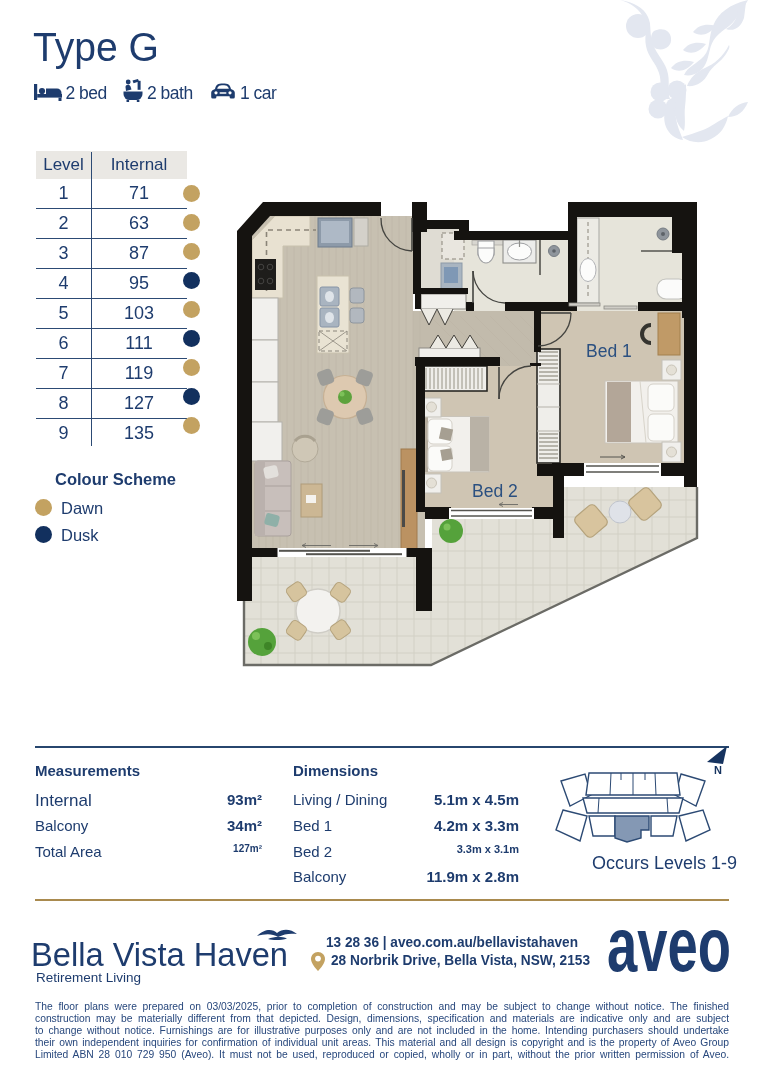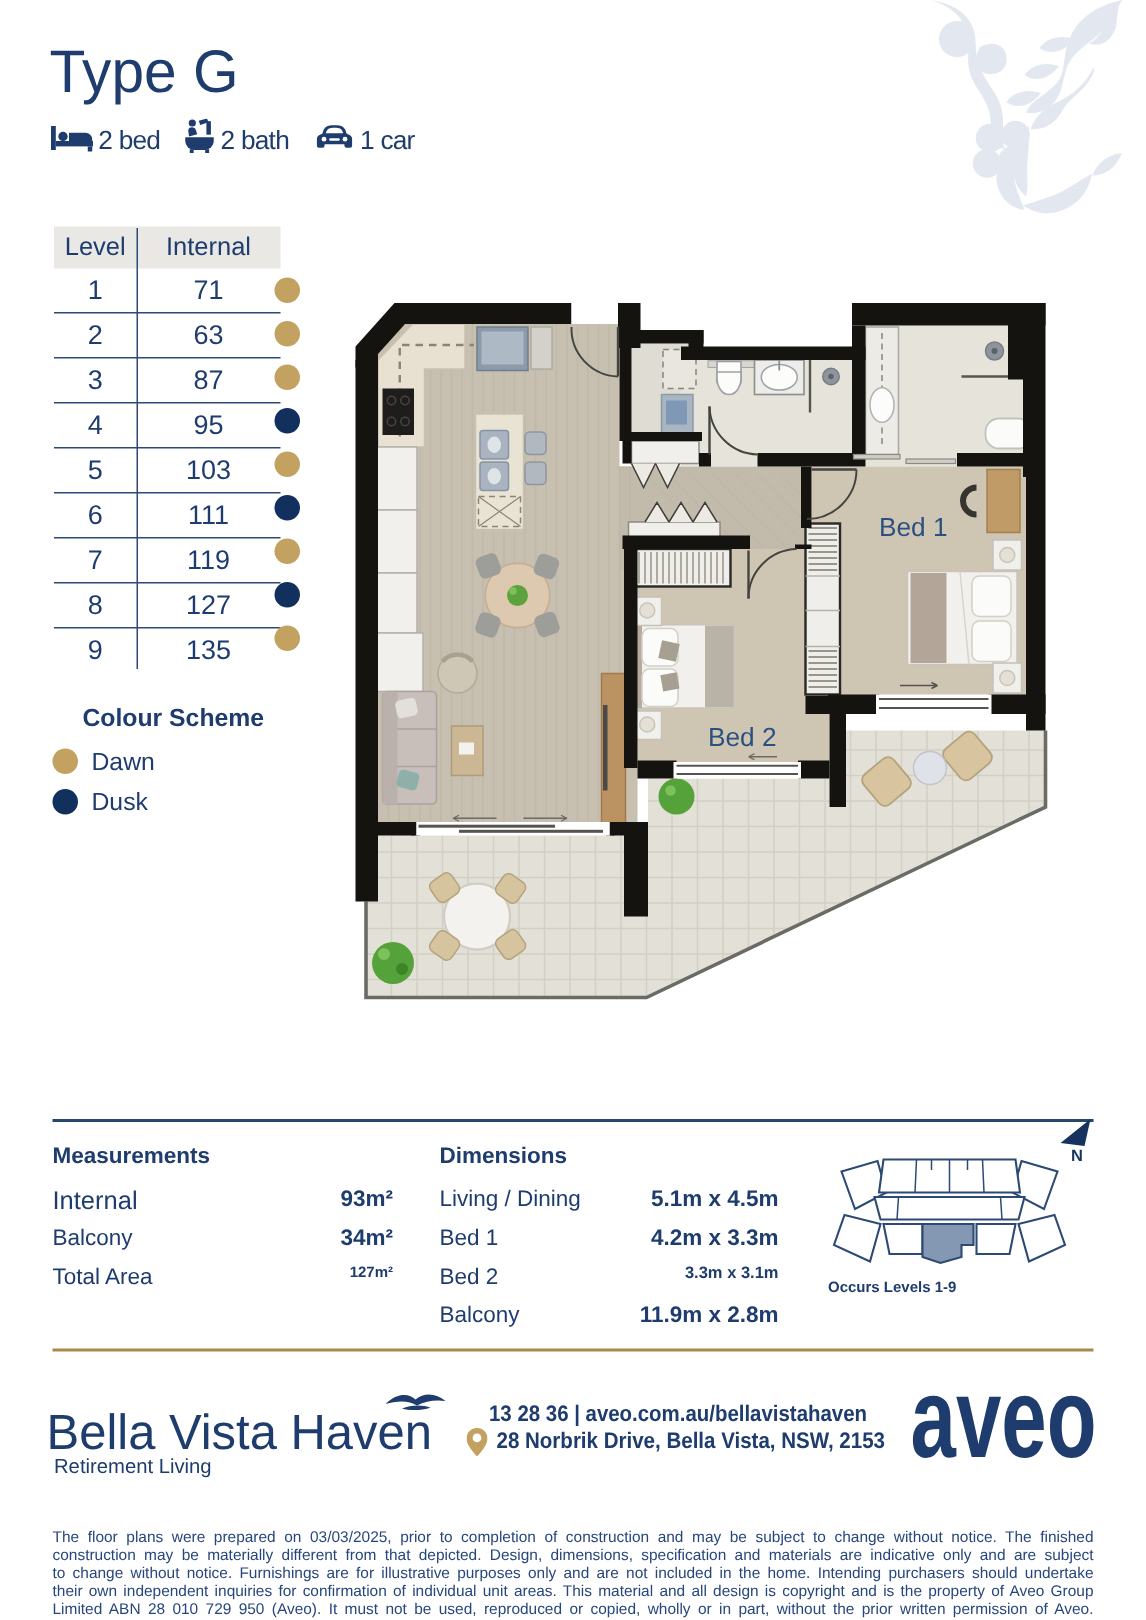--- a/index.html
+++ b/index.html
@@ -577,21 +577,21 @@
   </g>
 
   <polygon points="62,48 96,48 96,62 88,62 88,70 74,74 62,70" fill="#8498b4" stroke="#2c4a74" stroke-width="1.4"></polygon>
 </svg>
 
 <svg class="abs" style="left:705px;top:745px;" width="26" height="32" viewBox="0 0 26 32">
   <path d="M2,17 L22,1 L18,19 z" fill="#16335f"></path>
   <text x="9" y="29" font-size="11" font-weight="bold" fill="#16335f" font-family="Liberation Sans,sans-serif">N</text>
 </svg>
 
-<div class="abs navy" style="left:552px;top:853px;font-size:10px;font-weight:bold;">Occurs Levels 1-9</div>
+<div class="abs navy" style="left:592px;top:853px;font-size:18px;">Occurs Levels 1-9</div>
 
 <div class="abs" style="left:35px;top:899px;width:694px;height:2px;background:#a98a4e;"></div>
 
 <svg class="abs" style="left:31px;top:936px;" width="260" height="36" viewBox="0 0 260 36">
   <text x="0" y="30" font-size="33" fill="#1e3c6e" font-family="Liberation Sans,sans-serif" textLength="257" lengthAdjust="spacingAndGlyphs">Bella Vista Haven</text>
 </svg>
 
 <svg class="abs" style="left:256px;top:927px;" width="42" height="14" viewBox="0 0 42 14">
   <path d="M1,9 C9,1 17,2 21,6 C27,1 35,2 41,7 C34,6 28,7 22,10 C16,6 8,7 1,9 z" fill="#1e3c6e"></path>
   <path d="M12,12 C18,9.5 26,9.5 31,11.5 C25,13.5 17,13.5 12,12 z" fill="#1e3c6e"></path>
@@ -610,18 +610,18 @@
 
 <svg class="abs" style="left:331px;top:951px;" width="266" height="18" viewBox="0 0 266 18">
   <text x="0" y="14" font-size="15" font-weight="bold" fill="#1e3c6e" font-family="Liberation Sans,sans-serif" textLength="259" lengthAdjust="spacingAndGlyphs">28 Norbrik Drive, Bella Vista, NSW, 2153</text>
 </svg>
 
 <svg class="abs" id="aveologo" style="left:606px;top:920px;" width="128" height="56" viewBox="0 0 128 56">
   <text x="1" y="51" font-size="76" font-weight="bold" fill="#1e3c6e" font-family="Liberation Sans,sans-serif" textLength="124" lengthAdjust="spacingAndGlyphs">aveo</text>
 </svg>
 
 <div class="abs" id="disclaimer" style="left:35px;top:1001px;width:694px;font-size:10.3px;line-height:11.9px;color:#27477c;">
-<div style="text-align:justify;text-align-last:justify;margin-top:19px;">The floor plans were prepared on 03/03/2025, prior to completion of construction and may be subject to change without notice. The finished</div>
+<div style="text-align:justify;text-align-last:justify;">The floor plans were prepared on 03/03/2025, prior to completion of construction and may be subject to change without notice. The finished</div>
 <div style="text-align:justify;text-align-last:justify;">construction may be materially different from that depicted. Design, dimensions, specification and materials are indicative only and are subject</div>
 <div style="text-align:justify;text-align-last:justify;">to change without notice. Furnishings are for illustrative purposes only and are not included in the home. Intending purchasers should undertake</div>
 <div style="text-align:justify;text-align-last:justify;">their own independent inquiries for confirmation of individual unit areas. This material and all design is copyright and is the property of Aveo Group</div>
 <div style="text-align:justify;text-align-last:justify;">Limited ABN 28 010 729 950 (Aveo). It must not be used, reproduced or copied, wholly or in part, without the prior written permission of Aveo.</div>
 </div>
 
 </body></html>

